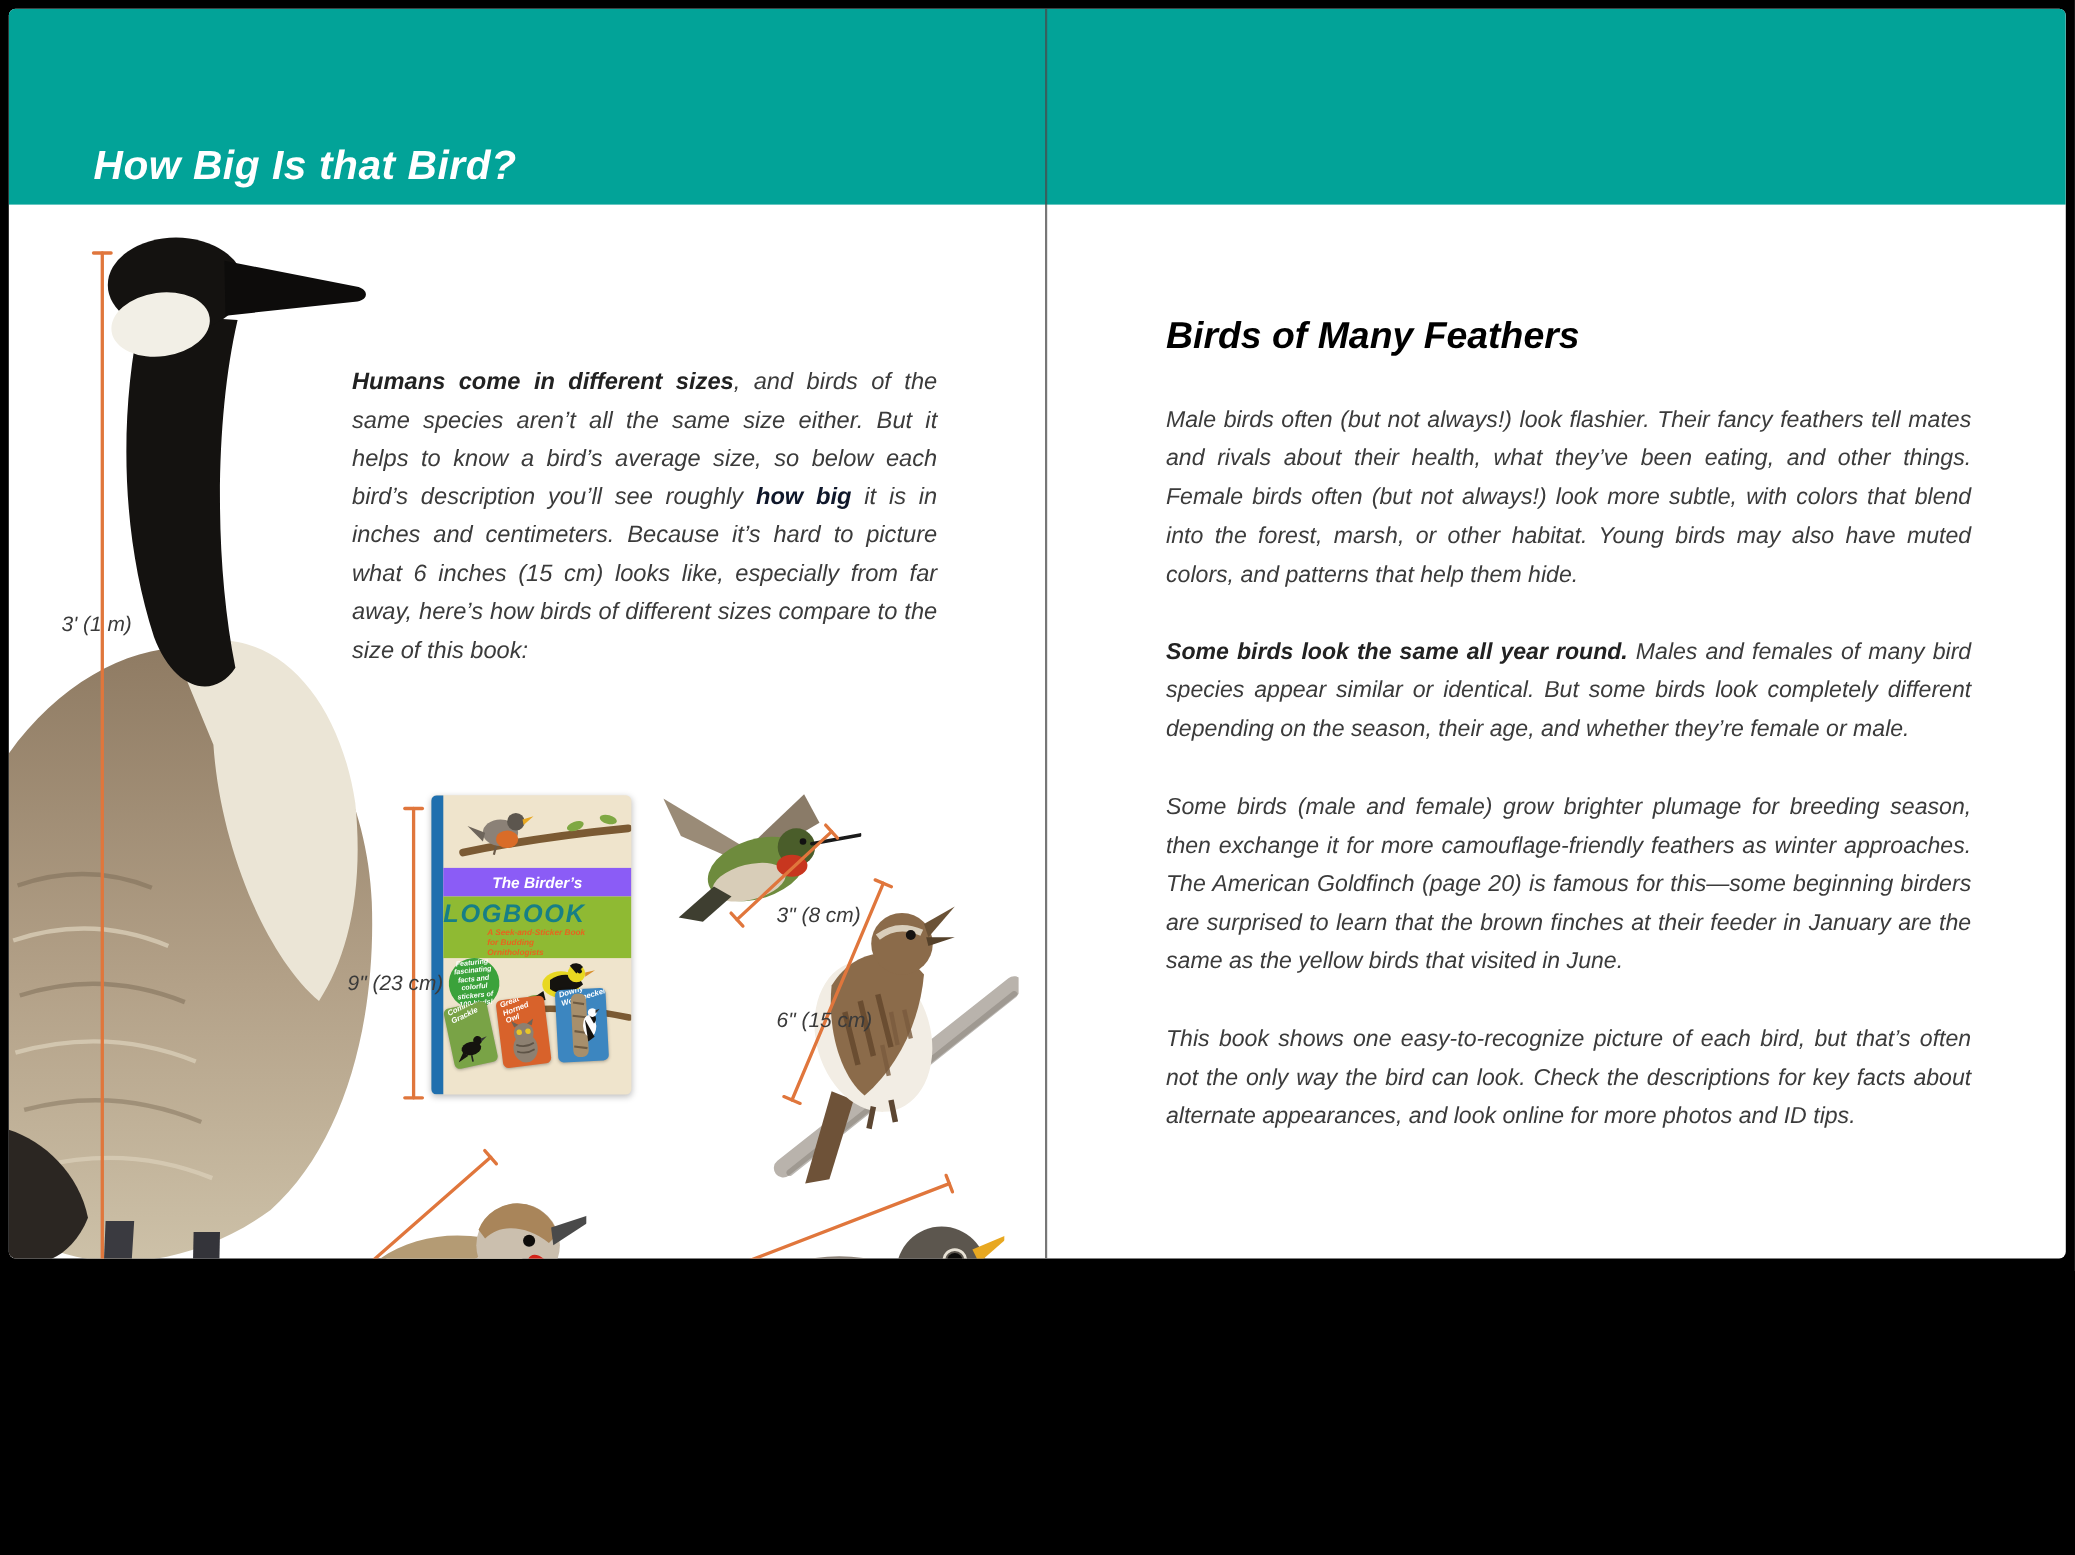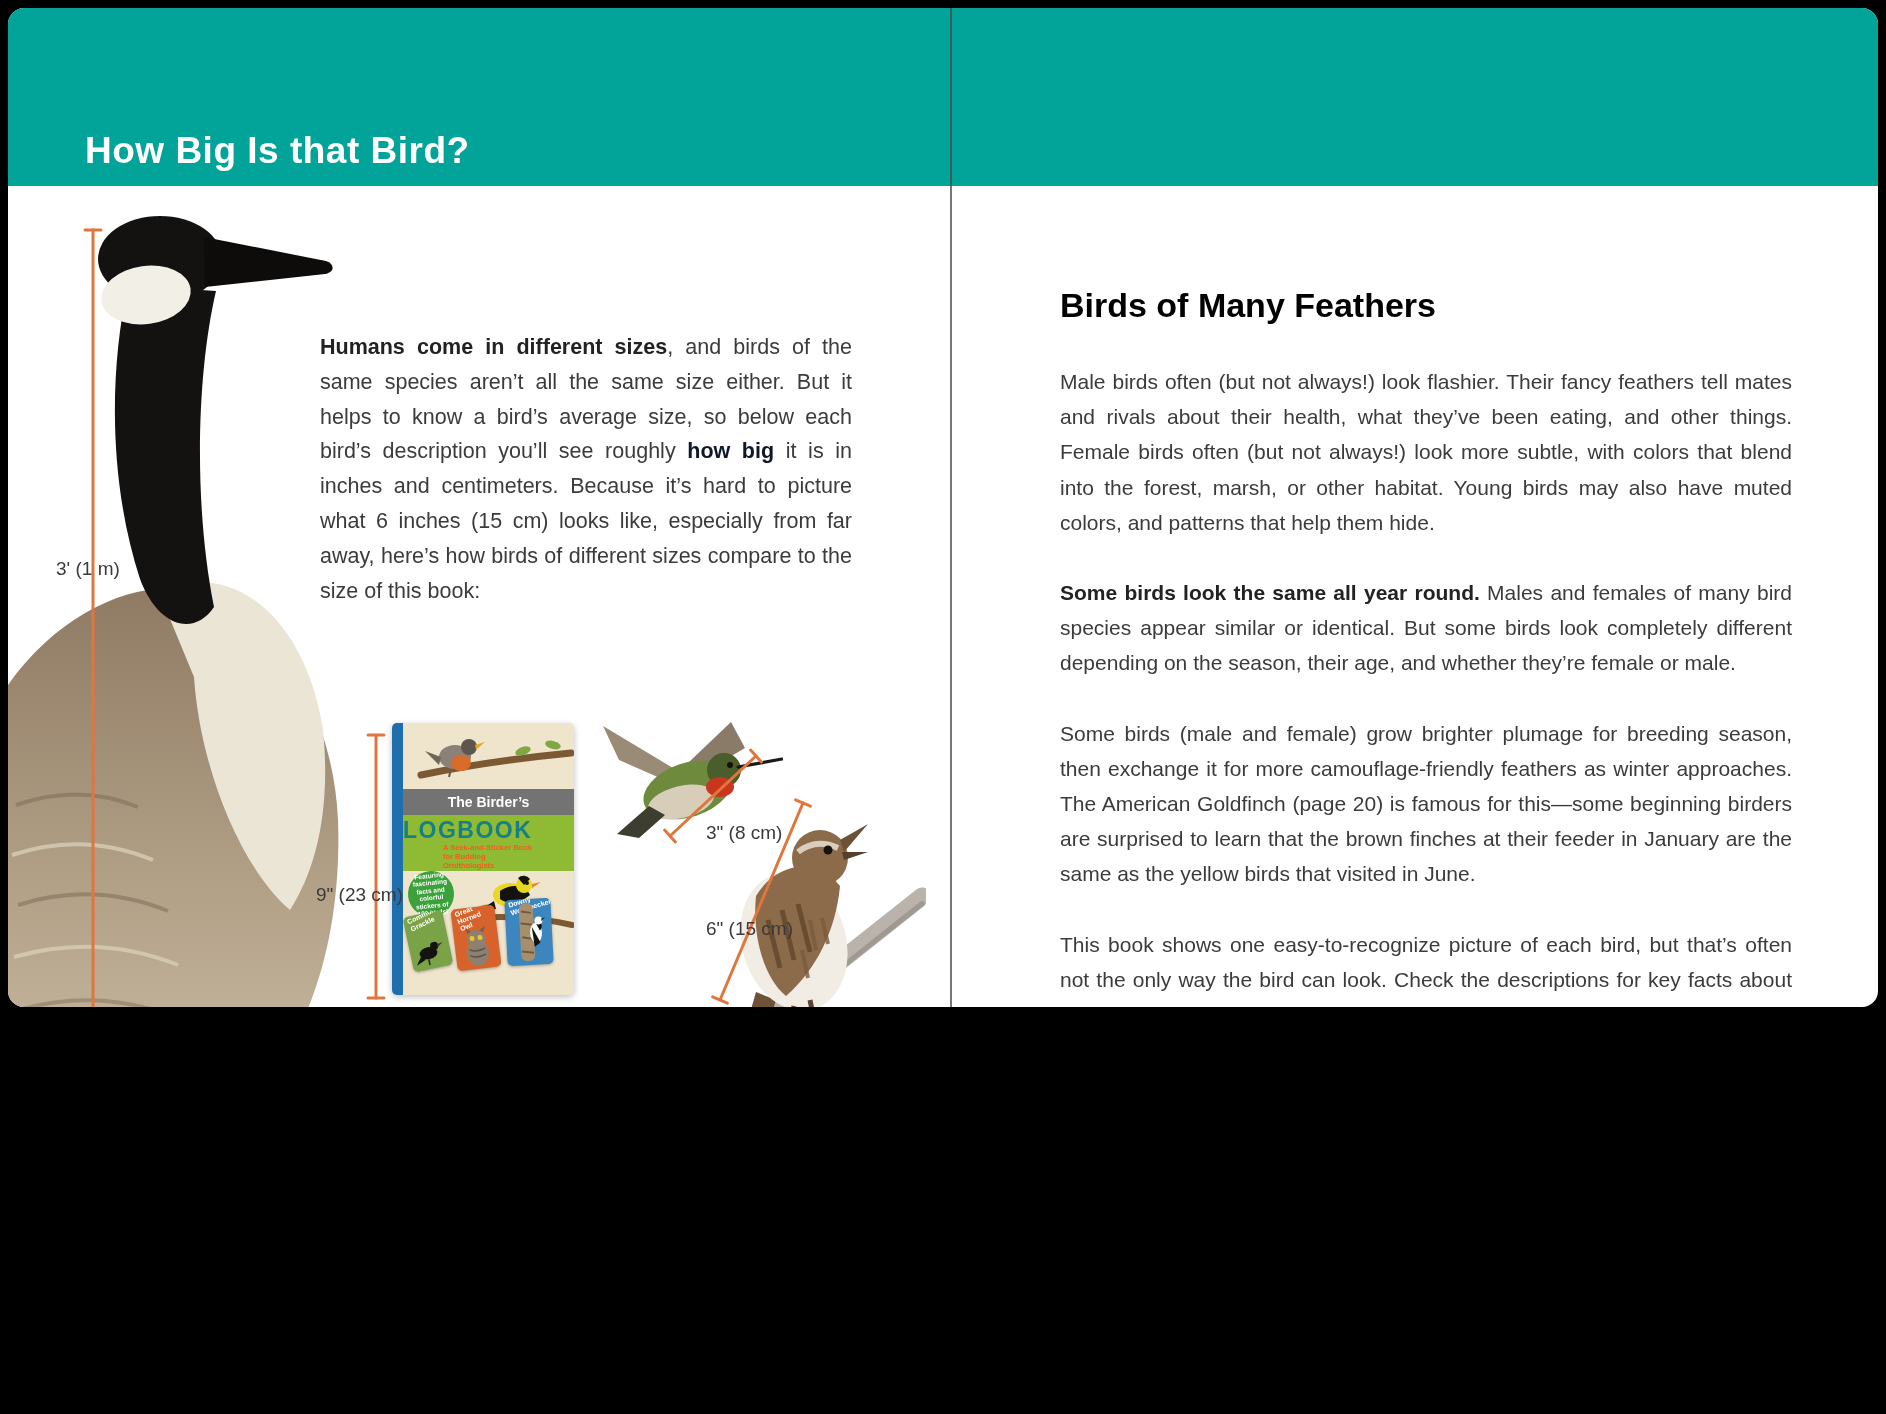--- a/index.html
+++ b/index.html
@@ -1,40 +1,40 @@
 <!DOCTYPE html>
 <html><head>
 <meta charset="utf-8">
 <style>
   html,body{margin:0;padding:0;background:#000;}
   .stage{position:relative;width:1886px;height:1414px;background:#000;overflow:hidden;
          font-family:"Liberation Sans","DejaVu Sans",sans-serif;}
-  .spread{position:absolute;left:8px;top:8px;width:1870px;height:999px;background:#ffffff;
-          border-radius:16px;overflow:hidden;}
+  .spread{position:absolute;left:8px;top:8px;width:1870px;height:1136px;background:#ffffff;
+          border-radius:6px;overflow:hidden;font-style:italic;}
   .teal-band{position:absolute;left:0;top:0;width:100%;height:178px;background:#02A398;}
   .gutter{position:absolute;left:942px;top:0;width:2px;height:100%;background:#4a4a4a;opacity:.75;}
   .page-title{position:absolute;left:77px;top:122px;color:#ffffff;font-size:37px;font-weight:bold;
               letter-spacing:.5px;}
   .intro{position:absolute;left:312px;top:322px;width:532px;font-size:21.5px;line-height:34.8px;
          color:#3b3b3b;text-align:justify;}
   .intro b{color:#222;}
   .hl{color:#0f172a;font-weight:bold;margin-top:32px;}
   .mlabel{position:absolute;font-size:19px;color:#3a3a3a;white-space:nowrap;margin-top:40px;}
   .pnum{position:absolute;font-size:20px;color:#444;}
   .section-heading{position:absolute;left:1052px;top:278px;color:#000000;font-size:34px;font-weight:bold;}
   .body-copy{position:absolute;left:1052px;top:356px;width:732px;font-size:21px;line-height:35.2px;
              color:#3b3b3b;text-align:justify;}
   .body-copy p{margin:0 0 35px 0;}
   .body-copy b{color:#222;}
   .birdimg{position:absolute;}
   
   .cover{position:absolute;left:384px;top:715px;width:182px;height:272px;background:#EFE4CC;
          border-radius:5px;box-shadow:0 2px 6px rgba(0,0,0,.25);overflow:hidden;}
   .cover .spine{position:absolute;left:0;top:0;width:11px;height:100%;background:#1F6FAE;}
-  .cover .band-orange{position:absolute;left:11px;top:66px;width:171px;height:26px;background:#737373;
+  .cover .band-orange{position:absolute;left:11px;top:66px;width:171px;height:26px;background:#8b5cf6;
         color:#fff;font-size:14px;font-weight:bold;text-align:center;line-height:26px;}
   .cover .band-green{position:absolute;left:11px;top:92px;width:171px;height:56px;background:#8FBA33;
         }
   .cover .logbook{color:#177F86;font-size:23px;font-weight:bold;letter-spacing:1.5px;line-height:26px;margin-top:2px;}
   .cover .subtitle{color:#E8641F;font-size:7.5px;font-weight:bold;line-height:9px;padding:0 40px;}
   .cover .badge{position:absolute;left:16px;top:148px;width:46px;height:46px;border-radius:50%;
         background:#3BA23B;color:#fff;font-size:6.5px;font-weight:bold;text-align:center;
         display:flex;align-items:center;justify-content:center;line-height:7.5px;padding:3px;
         box-sizing:border-box;transform:rotate(-6deg);}
   .card{position:absolute;border-radius:5px;box-shadow:0 1px 3px rgba(0,0,0,.3);overflow:hidden;}

